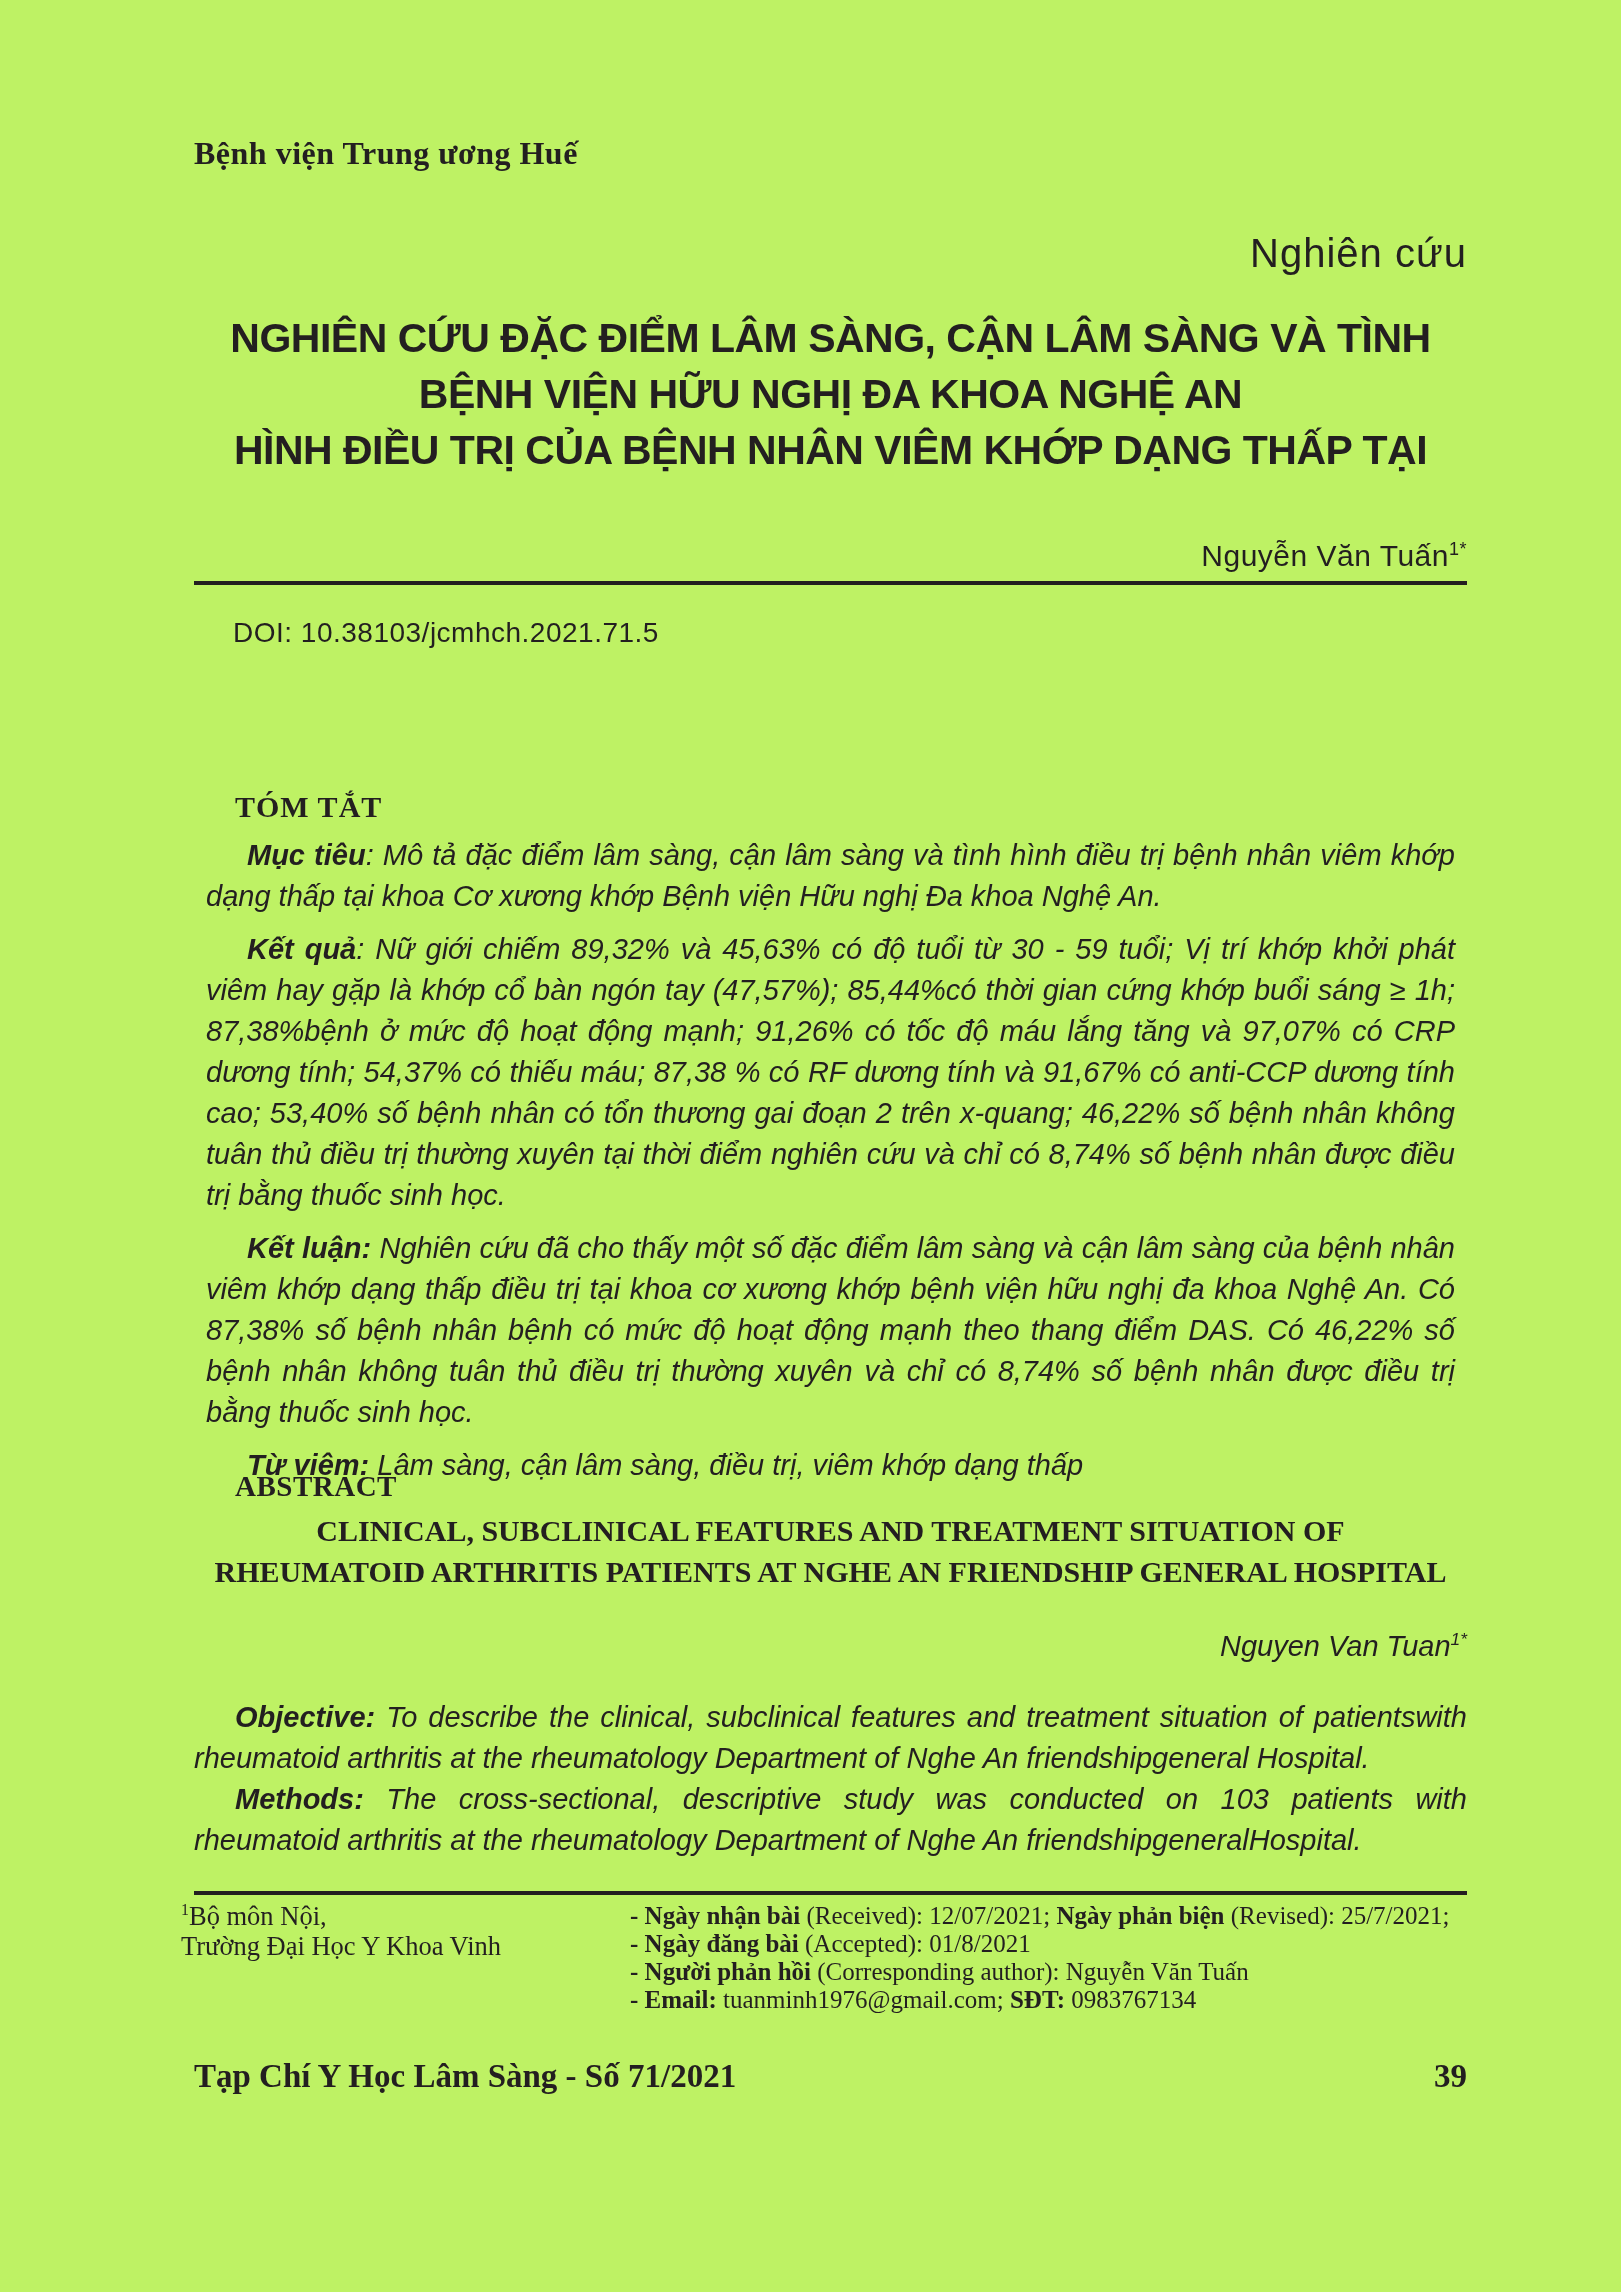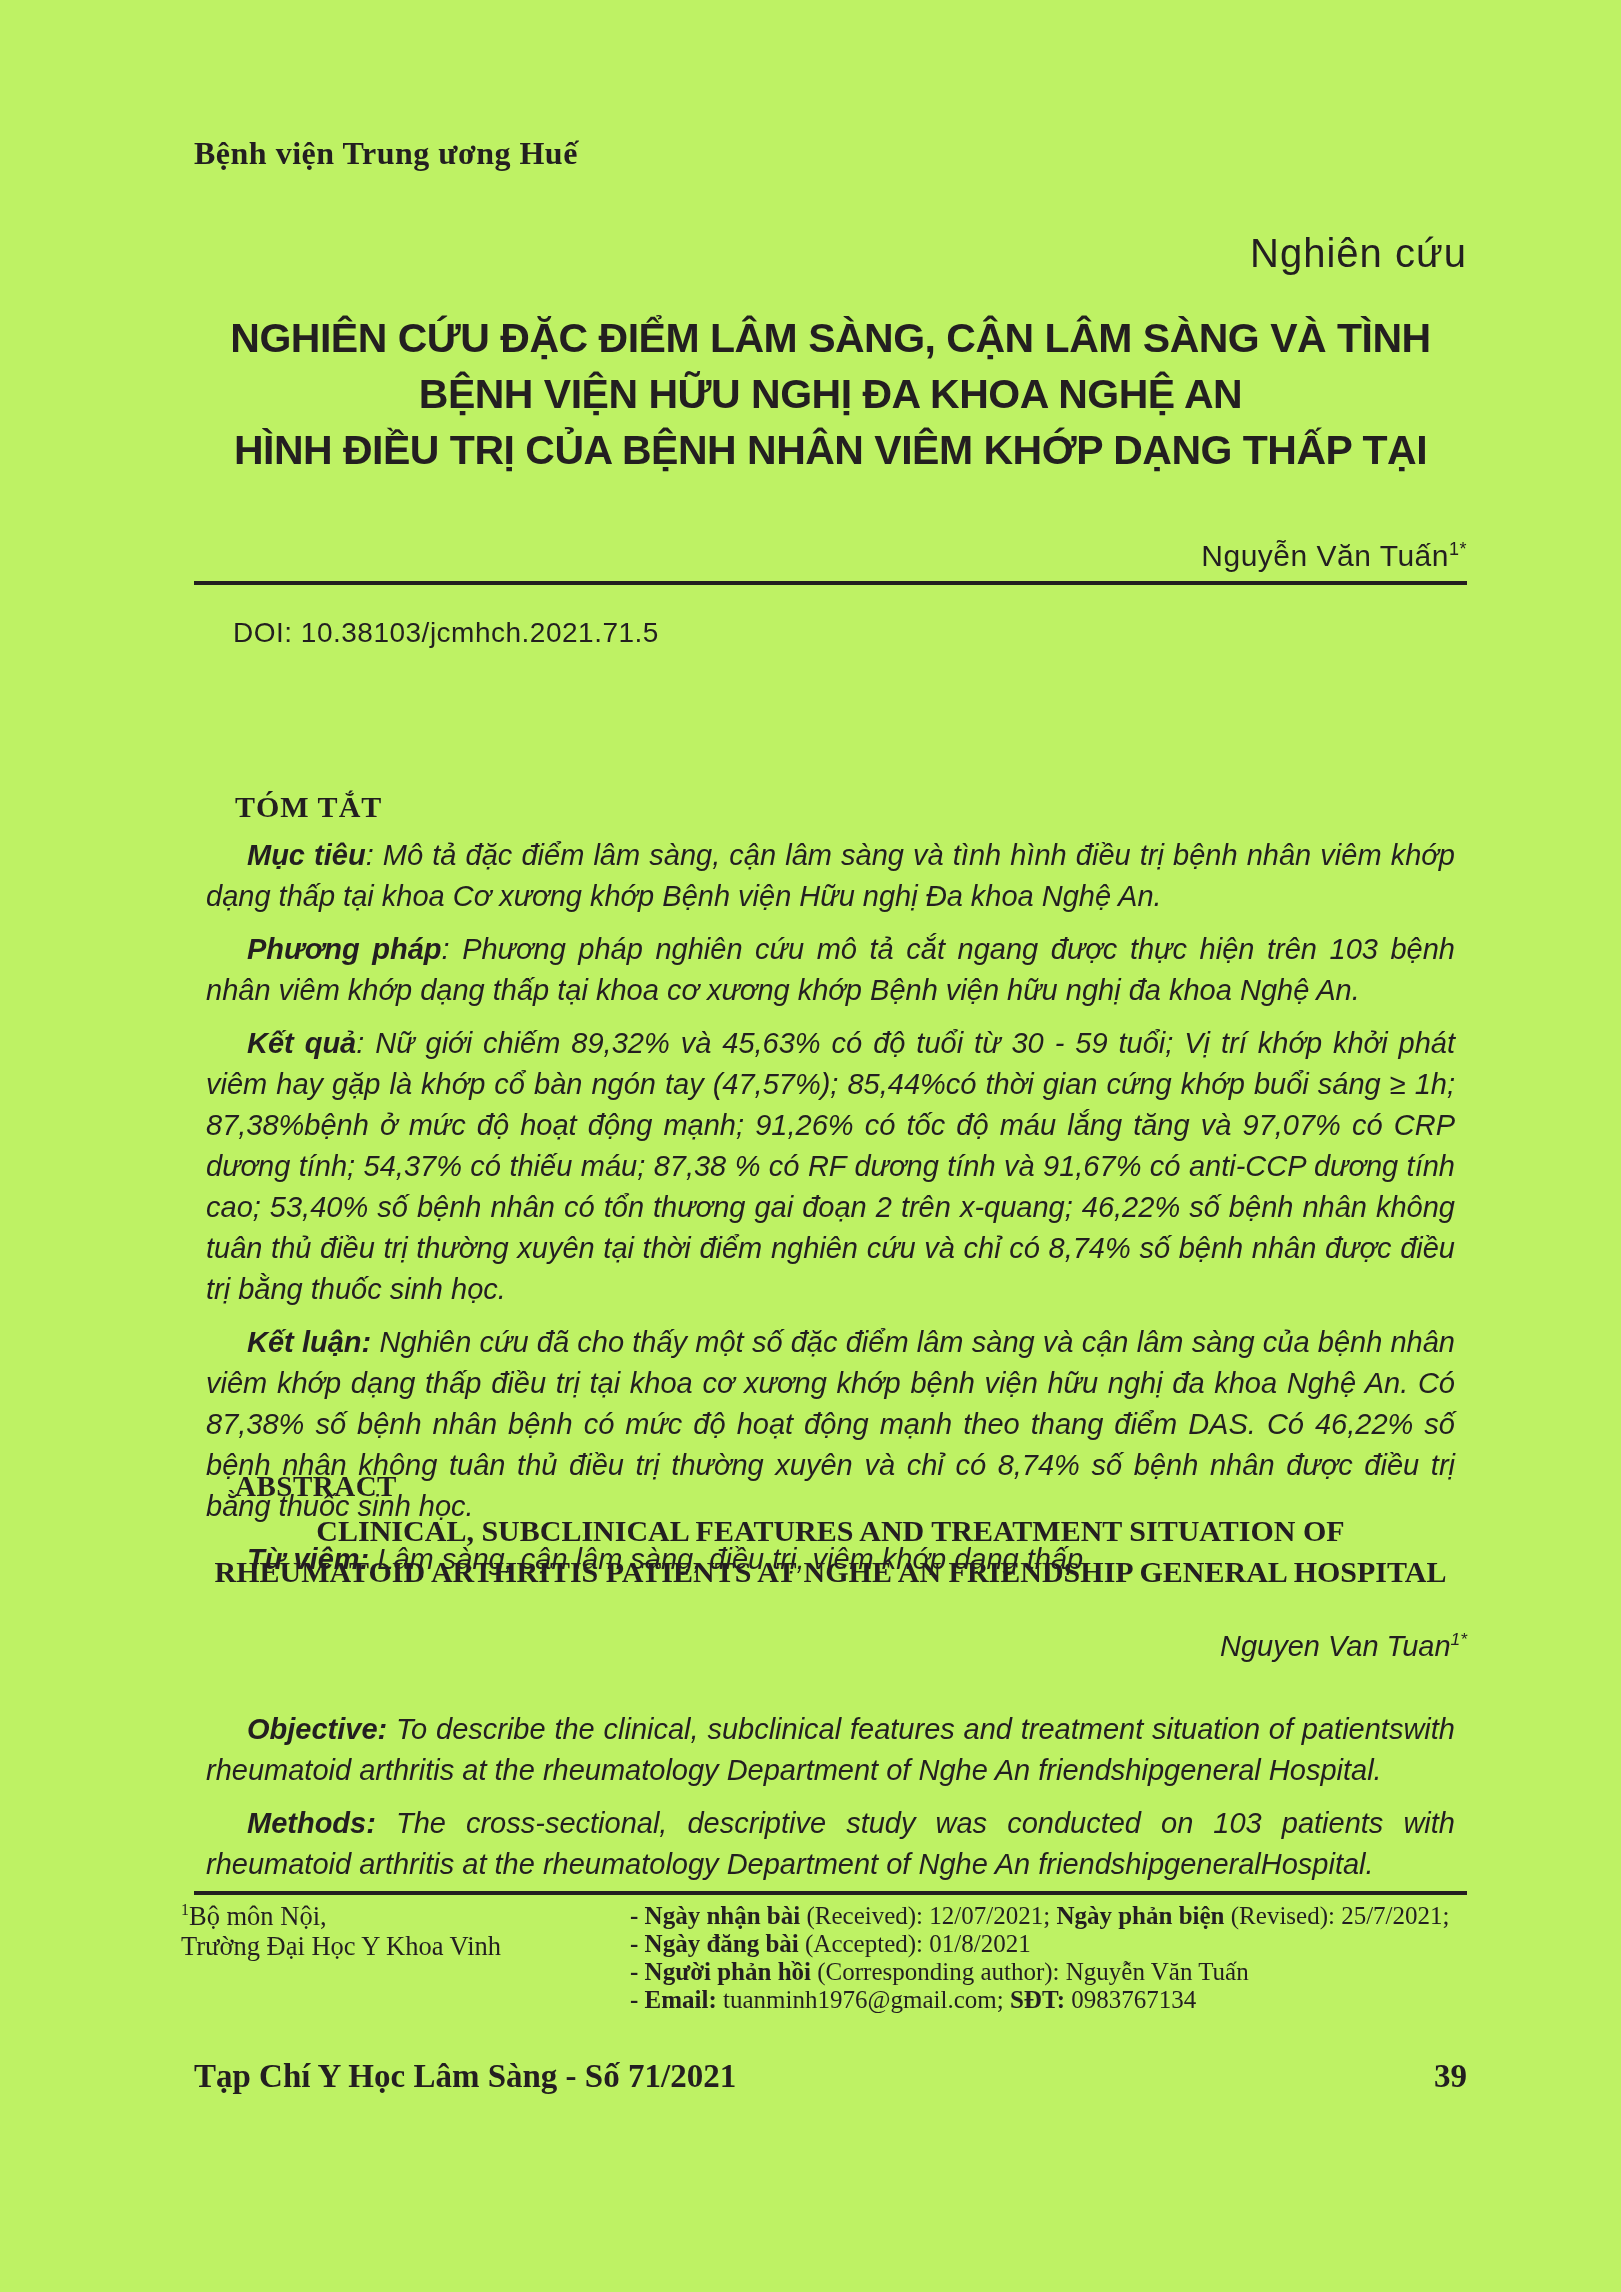--- a/index.html
+++ b/index.html
@@ -74,21 +74,21 @@
     position:absolute;right:154px;top:1630px;
     font-family:"Liberation Sans","DejaVu Sans",sans-serif;
     font-style:italic;font-size:29px;
   }
   .en-abstract{
     position:absolute;left:194px;top:1697px;width:1273px;
     font-family:"Liberation Sans","DejaVu Sans",sans-serif;
     font-style:italic;font-size:29px;line-height:41px;
     text-align:justify;
   }
-  .en-abstract p{margin:12px;text-indent:41px;}
+  .en-abstract p{margin:0;text-indent:41px;}
   .footnote-left{
     position:absolute;left:181px;top:1901px;
     font-family:"Liberation Serif","DejaVu Serif",serif;
     font-size:26.5px;line-height:30px;
   }
   .footnote-right{
     position:absolute;left:630px;top:1902px;width:843px;
     font-family:Liberation Serif, serif;
     font-size:25px;line-height:28px;
   }
@@ -119,21 +119,20 @@
   <div class="author-vi"><span>Nguyễn Văn Tuấn</span><sup>1*</sup></div>
 
   <div class="rule rule-1"></div>
 
   <div class="doi-line">DOI: 10.38103/jcmhch.2021.71.5</div>
 
   <div class="tomtat-heading">TÓM TẮT</div>
 
   <div class="vi-abstract">
     <p><span class="lead">Mục tiêu</span><span>: Mô tả đặc điểm lâm sàng, cận lâm sàng và tình hình điều trị bệnh nhân viêm khớp dạng thấp tại khoa Cơ xương khớp Bệnh viện Hữu nghị Đa khoa Nghệ An.</span></p>
-    <p><span class="lead">Phương pháp</span><span>: Phương pháp nghiên cứu mô tả cắt ngang được thực hiện trên 103 bệnh nhân viêm khớp dạng thấp tại khoa cơ xương khớp Bệnh viện hữu nghị đa khoa Nghệ An.</span></p>
     <p><span class="lead">Kết quả</span><span>: Nữ giới chiếm 89,32% và 45,63% có độ tuổi từ 30 - 59 tuổi; Vị trí khớp khởi phát viêm hay gặp là khớp cổ bàn ngón tay (47,57%); 85,44%có thời gian cứng khớp buổi sáng ≥ 1h;  87,38%bệnh ở mức độ hoạt động mạnh; 91,26% có tốc độ máu lắng tăng và 97,07% có CRP dương tính; 54,37% có thiếu máu; 87,38 % có RF dương tính và 91,67% có anti-CCP dương tính cao; 53,40% số bệnh nhân có tổn thương gai đoạn 2 trên x-quang; 46,22% số bệnh nhân không tuân thủ điều trị thường xuyên tại thời điểm nghiên cứu và chỉ có 8,74% số bệnh nhân được điều trị bằng thuốc sinh học.</span></p>
     <p><span class="lead">Kết luận:</span><span> Nghiên cứu đã cho thấy một số đặc điểm lâm sàng và cận lâm sàng của bệnh nhân viêm khớp dạng thấp điều trị tại khoa cơ xương khớp bệnh viện hữu nghị đa khoa Nghệ An. Có 87,38% số bệnh nhân bệnh có mức độ hoạt động mạnh theo thang điểm DAS. Có 46,22% số bệnh nhân không tuân thủ điều trị thường xuyên và chỉ có 8,74% số bệnh nhân được điều trị bằng thuốc sinh học.</span></p>
     <p><span class="lead">Từ viêm:</span><span> Lâm sàng, cận lâm sàng, điều trị, viêm khớp dạng thấp</span></p>
   </div>
 
   <div class="abstract-heading">ABSTRACT</div>
 
   <div class="en-title">
     <div>CLINICAL, SUBCLINICAL FEATURES AND TREATMENT SITUATION OF</div>
     <div>RHEUMATOID ARTHRITIS PATIENTS AT NGHE AN FRIENDSHIP GENERAL HOSPITAL</div>

